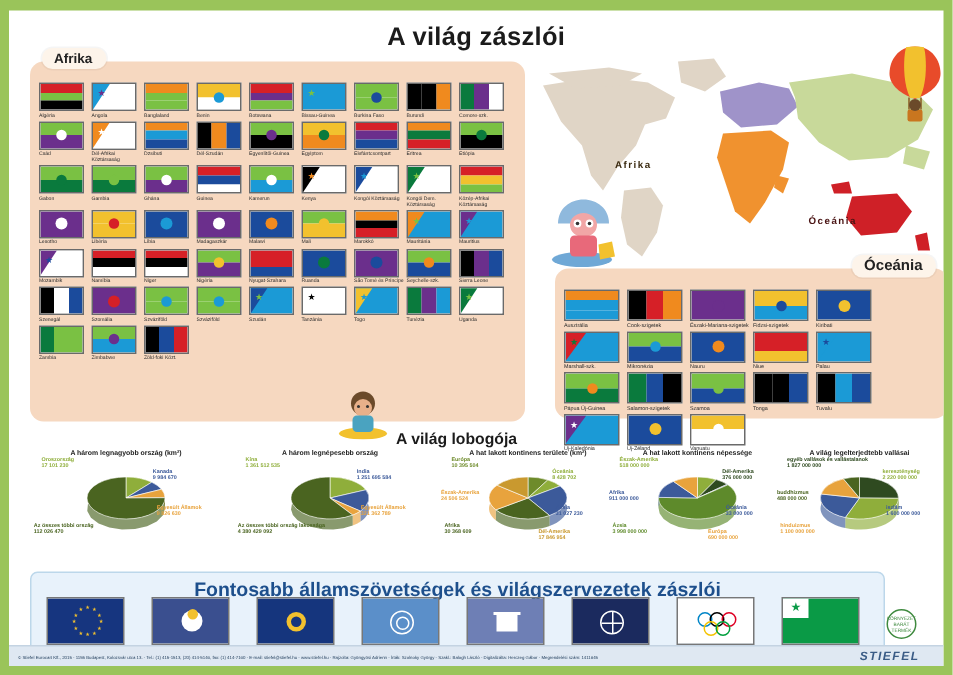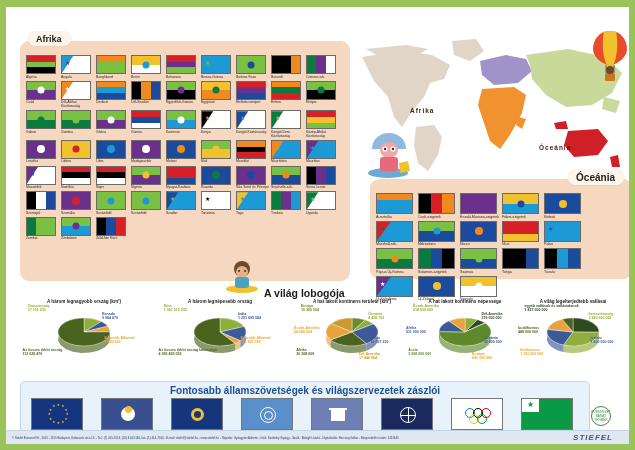--- a/index.html
+++ b/index.html
@@ -85,21 +85,21 @@
   .cl{ position:absolute; font-size:3.6px; line-height:4.2px; font-weight:700; }
   .kid-stats{ position:absolute; left:218px; top:252px; width:36px; height:34px; }
 
   
   #org-panel{
     position:absolute; left:14px; top:374px; width:570px; height:58px;
     background:#e8f2fb; border:1px solid #bcd7ea; border-radius:5px;
   }
   #org-title{
     position:absolute; left:0; right:0; top:3px; text-align:center;
-    font-size:10px; font-weight:700; color:#1d4f8c;
+    font-size:13px; font-weight:700; color:#1d4f8c;
   }
   .org-row{ position:absolute; left:10px; top:16px; right:10px; display:flex; gap:12px; }
   .org-cell{ width:60px; }
   .org-flag{ width:52px; height:32px; border:.7px solid #777; position:relative; overflow:hidden; }
   .org-name{ font-size:3.6px; line-height:4.3px; color:#222; font-style:italic; display:block; margin-top:1px; }
 
   
   #footer{
     position:absolute; left:0; right:0; bottom:0; height:14px;
     background:#dfe8f2; border-top:1px solid #c4d3e2;
@@ -109,20 +109,21 @@
   #brand{ font-size:8px; font-weight:700; color:#3b5c86; letter-spacing:1px; padding-right:16px; font-style:italic;}
   .eco{ position:absolute; right:18px; bottom:18px; width:20px; height:20px; border-radius:50%;
         border:1.2px solid #3f8a3f; color:#3f8a3f; font-size:3.2px; display:flex;
         align-items:center; justify-content:center; text-align:center; background:#fff;}
 </style>
 </head>
 <body>
 
 <div id="poster">
 
+  <div class="title">A világ zászlói</div>
 
   <div id="map-area">
     <svg id="map-svg" viewBox="0 0 282 150">
 
       <path d="M8 26 L46 20 L78 24 L96 34 L90 48 L76 52 L70 66 L58 80 L48 96 L40 86 L34 66 L20 50 Z" fill="#e0d5c6"></path>
       <path d="M12 18 L52 14 L74 18 L60 26 L30 28 Z" fill="#e0d5c6"></path>
 
       <path d="M98 10 L122 8 L130 20 L116 30 L100 24 Z" fill="#e0d5c6"></path>
 
       <path d="M62 96 L80 94 L88 106 L84 124 L74 140 L64 132 L60 114 Z" fill="#e0d5c6"></path>

